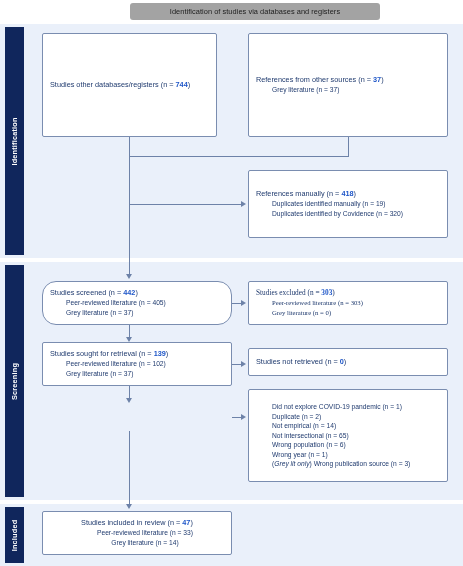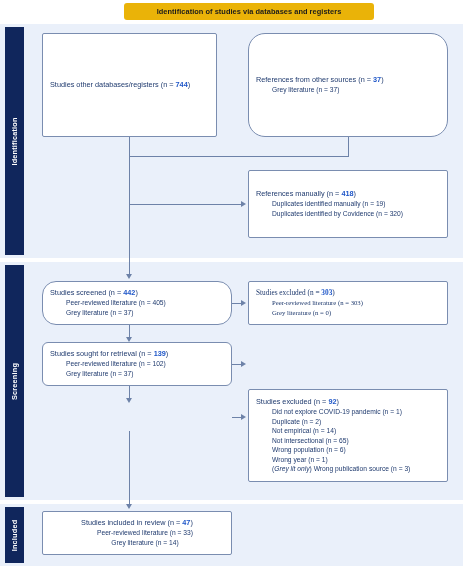--- a/index.html
+++ b/index.html
@@ -8,26 +8,26 @@
     background:#ffffff;
     font-family:"Liberation Sans", sans-serif;
     overflow:hidden;
     position:relative;
   }
   #page{position:relative;width:463px;height:566px;background:#fff;}
 
   
   .banner{
     position:absolute;
-    left:124px;top:3px;width:250px;height:17px;
-    background:#eab308;
+    left:130px;top:3px;width:250px;height:17px;
+    background:#a3a3a3;
     border-radius:3px;
     display:flex;align-items:center;justify-content:center;
     color:#1c1c1c;
-    font-size:7.4px;font-weight:bold;
+    font-size:7.4px;font-weight:normal;
     letter-spacing:.05px;
     white-space:nowrap;
   }
 
   
   .band{position:absolute;left:0;background:#eaf0fa;}
   #band-ident{top:24px;height:234px;width:463px;}
   #band-screen{top:262px;height:238px;width:463px;}
   #band-incl{top:504px;height:62px;width:463px;}
 
@@ -68,27 +68,27 @@
     line-height:10px;
     white-space:nowrap;
   }
   .box .ln.head{font-size:7.3px;}
   .box .ln.sub{padding-left:16px;font-size:6.7px;line-height:9.6px;}
   b.n{color:#1e56c8;font-weight:bold;}
   i.it{font-style:italic;}
 
   
   #box-db{left:42px;top:33px;width:175px;height:104px;}
-  #box-other{left:248px;top:33px;width:200px;height:104px;border-radius:17px;}
+  #box-other{left:248px;top:33px;width:200px;height:104px;}
   #box-removed{left:248px;top:170px;width:200px;height:68px;}
 
   
   #box-screened{left:42px;top:281px;width:190px;height:44px;border-radius:14px;}
   #box-excluded{left:248px;top:281px;width:200px;height:44px;font-family:Liberation Serif, serif;}
-  #box-sought{left:42px;top:342px;width:190px;height:44px;border-radius:6px;}
+  #box-sought{left:42px;top:342px;width:190px;height:44px;}
   #box-notretr{left:248px;top:348px;width:200px;height:28px;}
   #box-assessed{left:42px;top:403px;width:190px;height:28px;}
   #box-excl2{left:248px;top:389px;width:200px;height:93px;}
 
   
   #box-included{left:42px;top:511px;width:190px;height:44px;align-items:center;}
 
   
   .conn{position:absolute;background:#6d82a8;}
   .vline{width:1.1px;}
@@ -155,24 +155,26 @@
     <div class="ln sub">Peer-reviewed literature (n = 303)</div>
     <div class="ln sub">Grey literature (n = 0)</div>
   </div>
 
   <div class="box" id="box-sought">
     <div class="ln head"><span>Studies sought for retrieval (n = </span><b class="n">139</b><span>)</span></div>
     <div class="ln sub">Peer-reviewed literature (n = 102)</div>
     <div class="ln sub">Grey literature (n = 37)</div>
   </div>
 
+  <div class="box" id="box-notretr">
+    <div class="ln head"><span>Studies not retrieved (n = </span><b class="n">0</b><span>)</span></div>
+  </div>
 
 
   <div class="box" id="box-excl2">
-    <div class="ln head"><span>Studies excluded (n = </span><b class="n">92</b><span>)</span></div>
     <div class="ln sub">Did not explore COVID-19 pandemic (n = 1)</div>
     <div class="ln sub">Duplicate (n = 2)</div>
     <div class="ln sub">Not empirical (n = 14)</div>
     <div class="ln sub">Not intersectional (n = 65)</div>
     <div class="ln sub">Wrong population (n = 6)</div>
     <div class="ln sub">Wrong year (n = 1)</div>
     <div class="ln sub">(<i class="it">Grey lit only</i><span>) Wrong publication source (n = 3)</span></div>
   </div>
 
   <div class="box" id="box-included">

